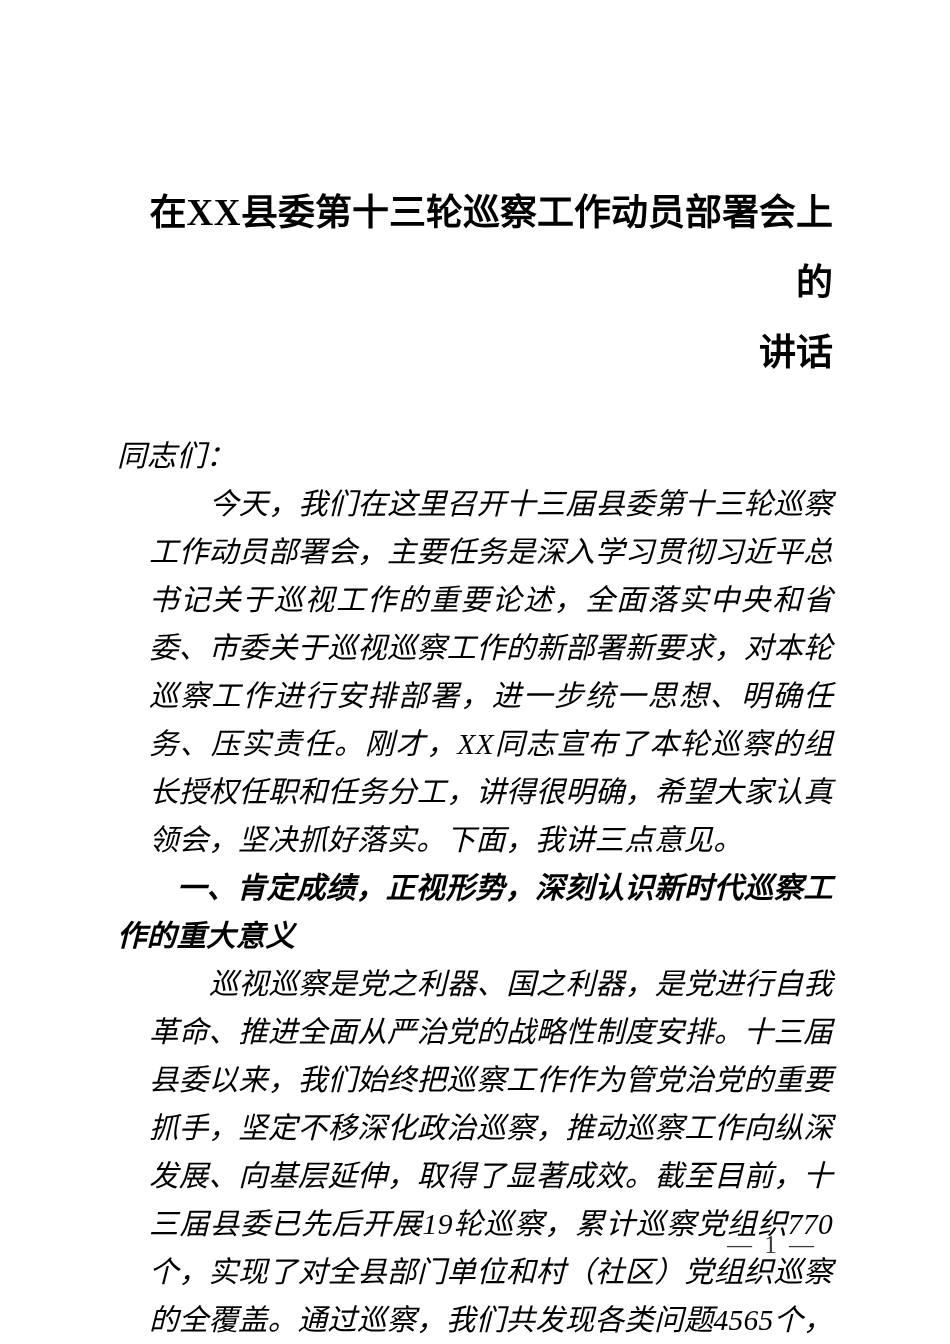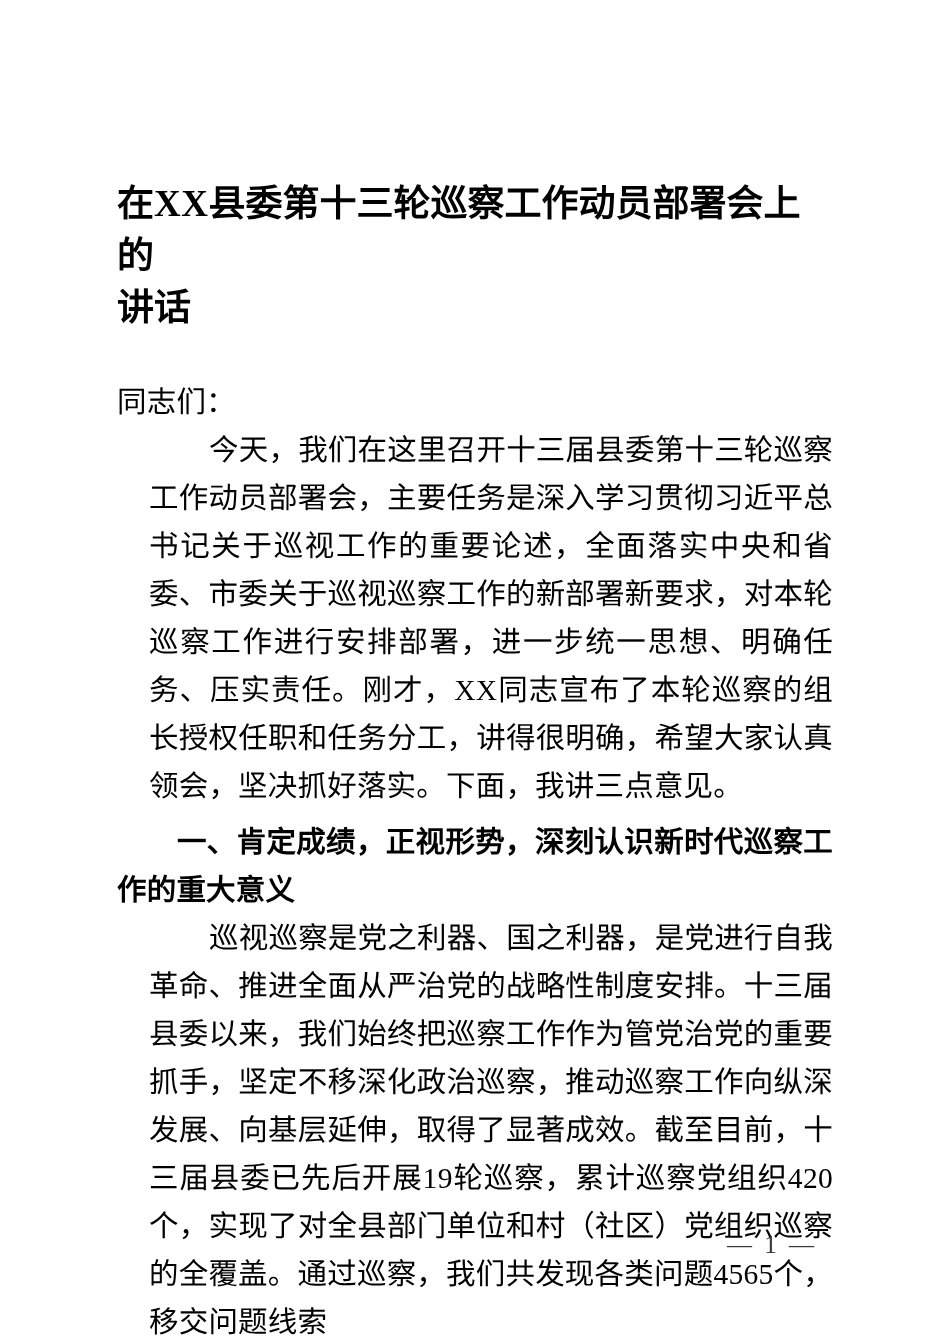--- a/index.html
+++ b/index.html
@@ -28,22 +28,22 @@
     top: 0;
     width: 716px;
   }
 
   
   .doc-title {
     margin: 0;
     padding: 0;
     font-weight: bold;
     font-size: 37px;
-    line-height: 52px;
-    text-align: left;
+    line-height: 70px;
+    text-align: right;
     letter-spacing: 0px;
     color: #000;
     padding-top: 178px;
     font-family: "Liberation Sans", "DejaVu Sans", sans-serif;
   }
   .doc-title .lat {
     font-family: "Liberation Serif", "DejaVu Serif", serif;
     font-weight: bold;
     letter-spacing: 0.5px;
   }
@@ -56,29 +56,29 @@
     margin: 0;
     padding: 0;
     font-size: 29.5px;
     line-height: 48px;
     text-align: justify;
     text-justify: inter-ideograph;
     text-align-last: left;
     letter-spacing: 0.2px;
     color: #000;
     font-family: "Liberation Sans", "DejaVu Sans", sans-serif;
+    font-style: italic;
   }
   p.para.indent {
     text-indent: 60px;
     margin-left: 32px;
   }
   p.para.heading {
     font-weight: bold;
     text-indent: 60px;
-    margin-top: 8px;
   }
   .lat {
     font-family: "Liberation Serif", "DejaVu Serif", serif;
     letter-spacing: 0.3px;
   }
 
   
   .page-number {
     position: absolute;
     left: 0;
@@ -107,21 +107,21 @@
     <h1 class="doc-title">在<span class="lat">XX</span>县委第十三轮巡察工作动员部署会上的<br>讲话</h1>
 
     <div class="body-block">
 
       <p class="para">同志们：</p>
 
       <p class="para indent">今天，我们在这里召开十三届县委第十三轮巡察工作动员部署会，主要任务是深入学习贯彻习近平总书记关于巡视工作的重要论述，全面落实中央和省委、市委关于巡视巡察工作的新部署新要求，对本轮巡察工作进行安排部署，进一步统一思想、明确任务、压实责任。刚才，<span class="lat">XX</span>同志宣布了本轮巡察的组长授权任职和任务分工，讲得很明确，希望大家认真领会，坚决抓好落实。下面，我讲三点意见。</p>
 
       <p class="para heading">一、肯定成绩，正视形势，深刻认识新时代巡察工作的重大意义</p>
 
-      <p class="para indent">巡视巡察是党之利器、国之利器，是党进行自我革命、推进全面从严治党的战略性制度安排。十三届县委以来，我们始终把巡察工作作为管党治党的重要抓手，坚定不移深化政治巡察，推动巡察工作向纵深发展、向基层延伸，取得了显著成效。截至目前，十三届县委已先后开展<span class="lat">19</span>轮巡察，累计巡察党组织<span class="lat">420</span>个，实现了对全县部门单位和村（社区）党组织巡察的全覆盖。通过巡察，我们共发现各类问题<span class="lat">4565</span>个，移交问题线索</p>
+      <p class="para indent">巡视巡察是党之利器、国之利器，是党进行自我革命、推进全面从严治党的战略性制度安排。十三届县委以来，我们始终把巡察工作作为管党治党的重要抓手，坚定不移深化政治巡察，推动巡察工作向纵深发展、向基层延伸，取得了显著成效。截至目前，十三届县委已先后开展<span class="lat">19</span>轮巡察，累计巡察党组织<span class="lat">770</span>个，实现了对全县部门单位和村（社区）党组织巡察的全覆盖。通过巡察，我们共发现各类问题<span class="lat">4565</span>个，移交问题线索</p>
 
     </div>
   </div>
 
   <div class="page-number">
     <span class="pn-inner">— 1 —</span>
   </div>
 
 </div>
 

